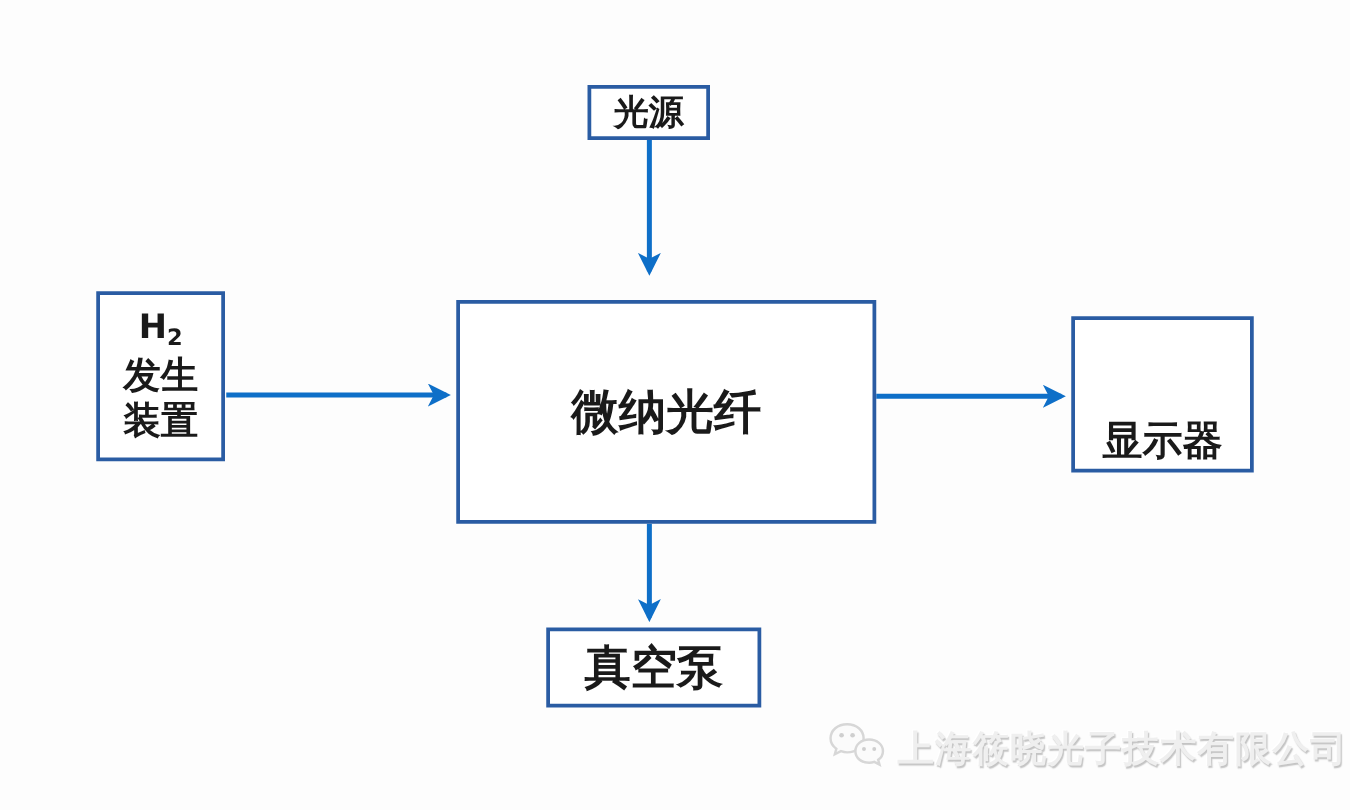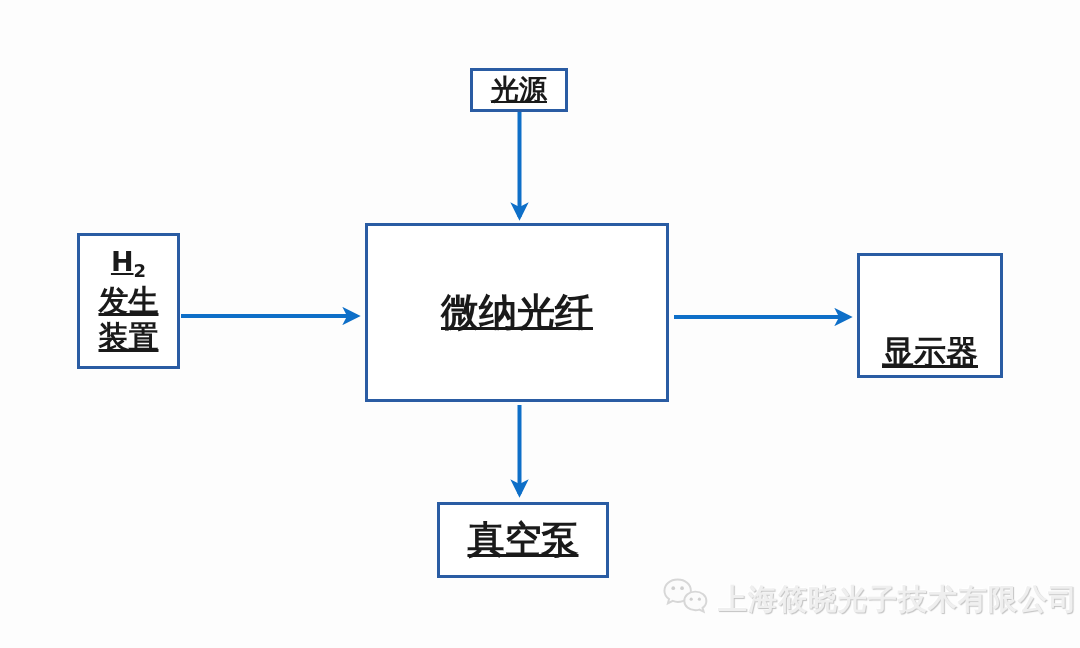--- a/index.html
+++ b/index.html
@@ -23,43 +23,42 @@
     box-sizing: border-box;
     background: #ffffff;
     border: 3px solid #2a5ca3;
     display: flex;
     flex-direction: column;
     align-items: center;
     justify-content: center;
     text-align: center;
     color: #1a1a1a;
     font-weight: bold;
-    text-decoration: underline;
   }
   #light-source {
     left: 470px; top: 68px; width: 98px; height: 44px;
     font-size: 28px;
   }
   #h2-generator {
     left: 77px; top: 233px; width: 103px; height: 136px;
     font-size: 30px; line-height: 1.22;
   }
   #h2-generator .formula { font-size: 27px; }
   #h2-generator sub { font-size: 18px; }
   #taper-machine {
-    left: 365px; top: 223px; width: 304px; height: 179px;
+    left: 365px; top: 240px; width: 336px; height: 179px;
     font-size: 38px; line-height: 1.32;
   }
   #display-node {
     left: 857px; top: 253px; width: 146px; height: 125px;
     font-size: 32px;
     justify-content: flex-end;
   }
   #vacuum-pump {
-    left: 437px; top: 502px; width: 172px; height: 76px;
+    left: 437px; top: 502px; width: 172px; height: 64px;
     font-size: 37px;
   }
   svg.arrow-layer {
     position: absolute;
     inset: 0;
     pointer-events: none;
   }
   .watermark {
     position: absolute;
     left: 662px;

